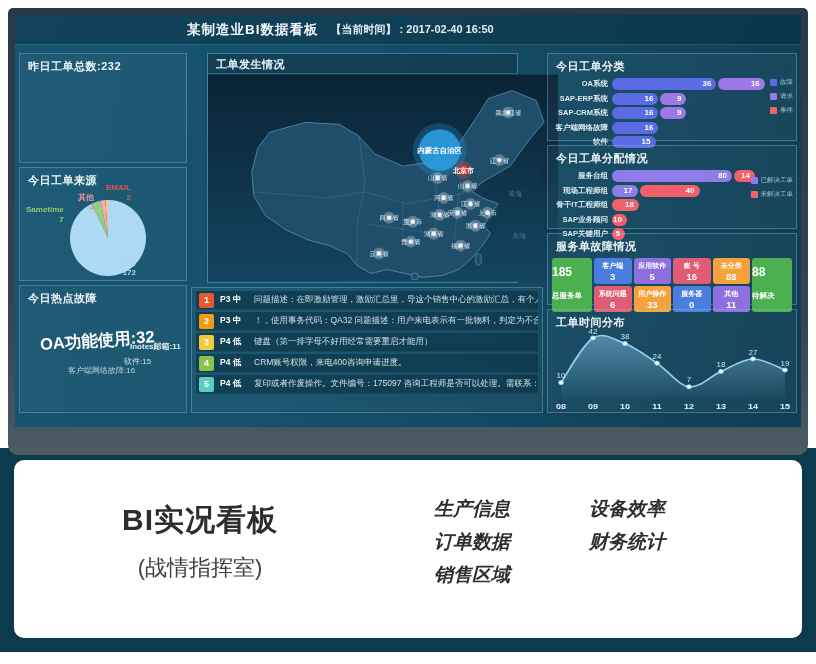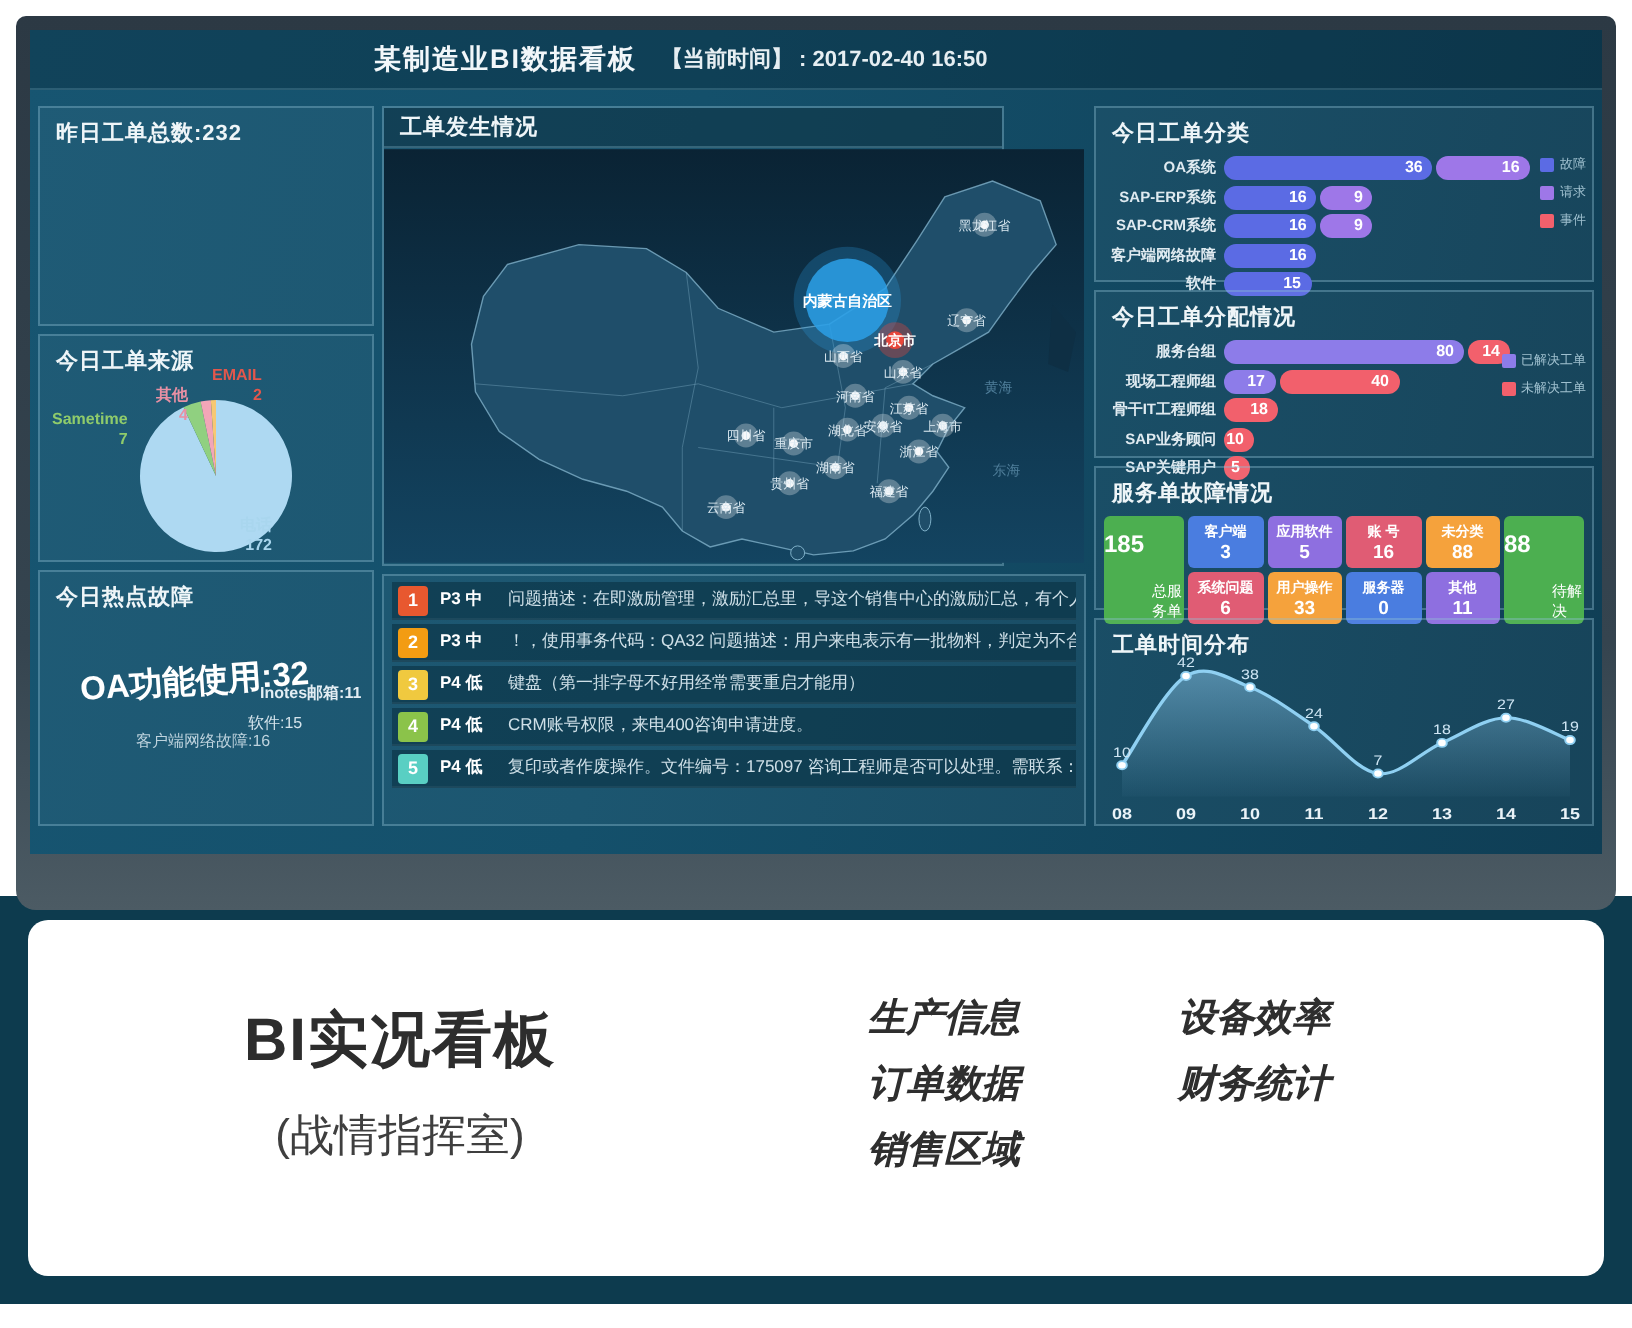--- a/index.html
+++ b/index.html
@@ -41,21 +41,21 @@
   .pl-3{left:100px;top:90px;}
 
   #p-hot{left:4px;top:270px;width:168px;height:128px;}
   .hotword{position:absolute;color:#fff;white-space:nowrap;}
   .hw-main{left:20px;top:44px;font-size:16.5px;font-weight:bold;transform:rotate(-4deg);}
   .hw-1{left:110px;top:55px;font-size:8px;font-weight:bold;color:#e3edf3;}
   .hw-2{left:104px;top:70px;font-size:8px;color:#d5e4ec;}
   .hw-3{left:48px;top:79px;font-size:8px;color:#bdd2dd;}
 
   
-  #p-map{left:176px;top:38px;width:311px;height:230px;}
+  #p-map{left:192px;top:38px;width:311px;height:230px;}
   #map-svg{display:block;}
 
   #p-top5{left:176px;top:272px;width:352px;height:126px;}
   #top5-list{padding:3px 4px;}
   .t5-row{display:flex;align-items:center;height:19px;margin-bottom:2px;background:rgba(7,45,62,.55);
     border-bottom:1px solid rgba(255,255,255,.05);overflow:hidden;}
   .t5-badge{flex:0 0 15px;height:15px;margin:0 6px 0 3px;border-radius:2px;color:#fff;font-size:9px;
     font-weight:bold;text-align:center;line-height:15px;}
   .t5-pri{flex:0 0 34px;font-size:8.5px;font-weight:bold;color:#fff;}
   .t5-text{flex:1;font-size:8.5px;color:#cfe0e8;white-space:nowrap;overflow:hidden;}
@@ -74,21 +74,21 @@
     text-align:right;padding-right:5px;line-height:12px;}
   .legend{position:absolute;right:3px;display:flex;flex-direction:column;gap:5px;}
   #legend-classify{top:24px;}
   #legend-assign{top:30px;}
   .legend-item{display:flex;align-items:center;font-size:6.5px;color:#9fc0cf;}
   .legend-sq{width:7px;height:7px;border-radius:1px;margin-right:3px;}
 
   #fault-row{display:flex;gap:2px;padding:2px 4px 0 4px;}
   .big-tile{flex:0 0 40px;height:54px;border-radius:3px;background:#4caf50;color:#fff;}
   .big-val{font-size:12px;font-weight:bold;margin-top:7px;}
-  .big-label{font-size:7.5px;font-weight:normal;margin-top:12px;padding-left:24px;}
+  .big-label{font-size:7.5px;font-weight:bold;margin-top:12px;}
   #fault-grid{flex:1;display:grid;grid-template-columns:repeat(4,1fr);grid-template-rows:26px 26px;gap:2px;}
   .tile{border-radius:3px;color:#fff;text-align:center;overflow:hidden;}
   .tile-name{font-size:7px;font-weight:bold;margin-top:3px;white-space:nowrap;}
   .tile-val{font-size:9.5px;font-weight:bold;}
 
   #time-svg{position:absolute;left:3px;top:16px;}
 
   
   #card{position:absolute;left:14px;top:460px;width:788px;height:178px;background:#fff;border-radius:10px;z-index:3;}
   #card-left{position:absolute;left:36px;top:40px;width:300px;text-align:center;}

